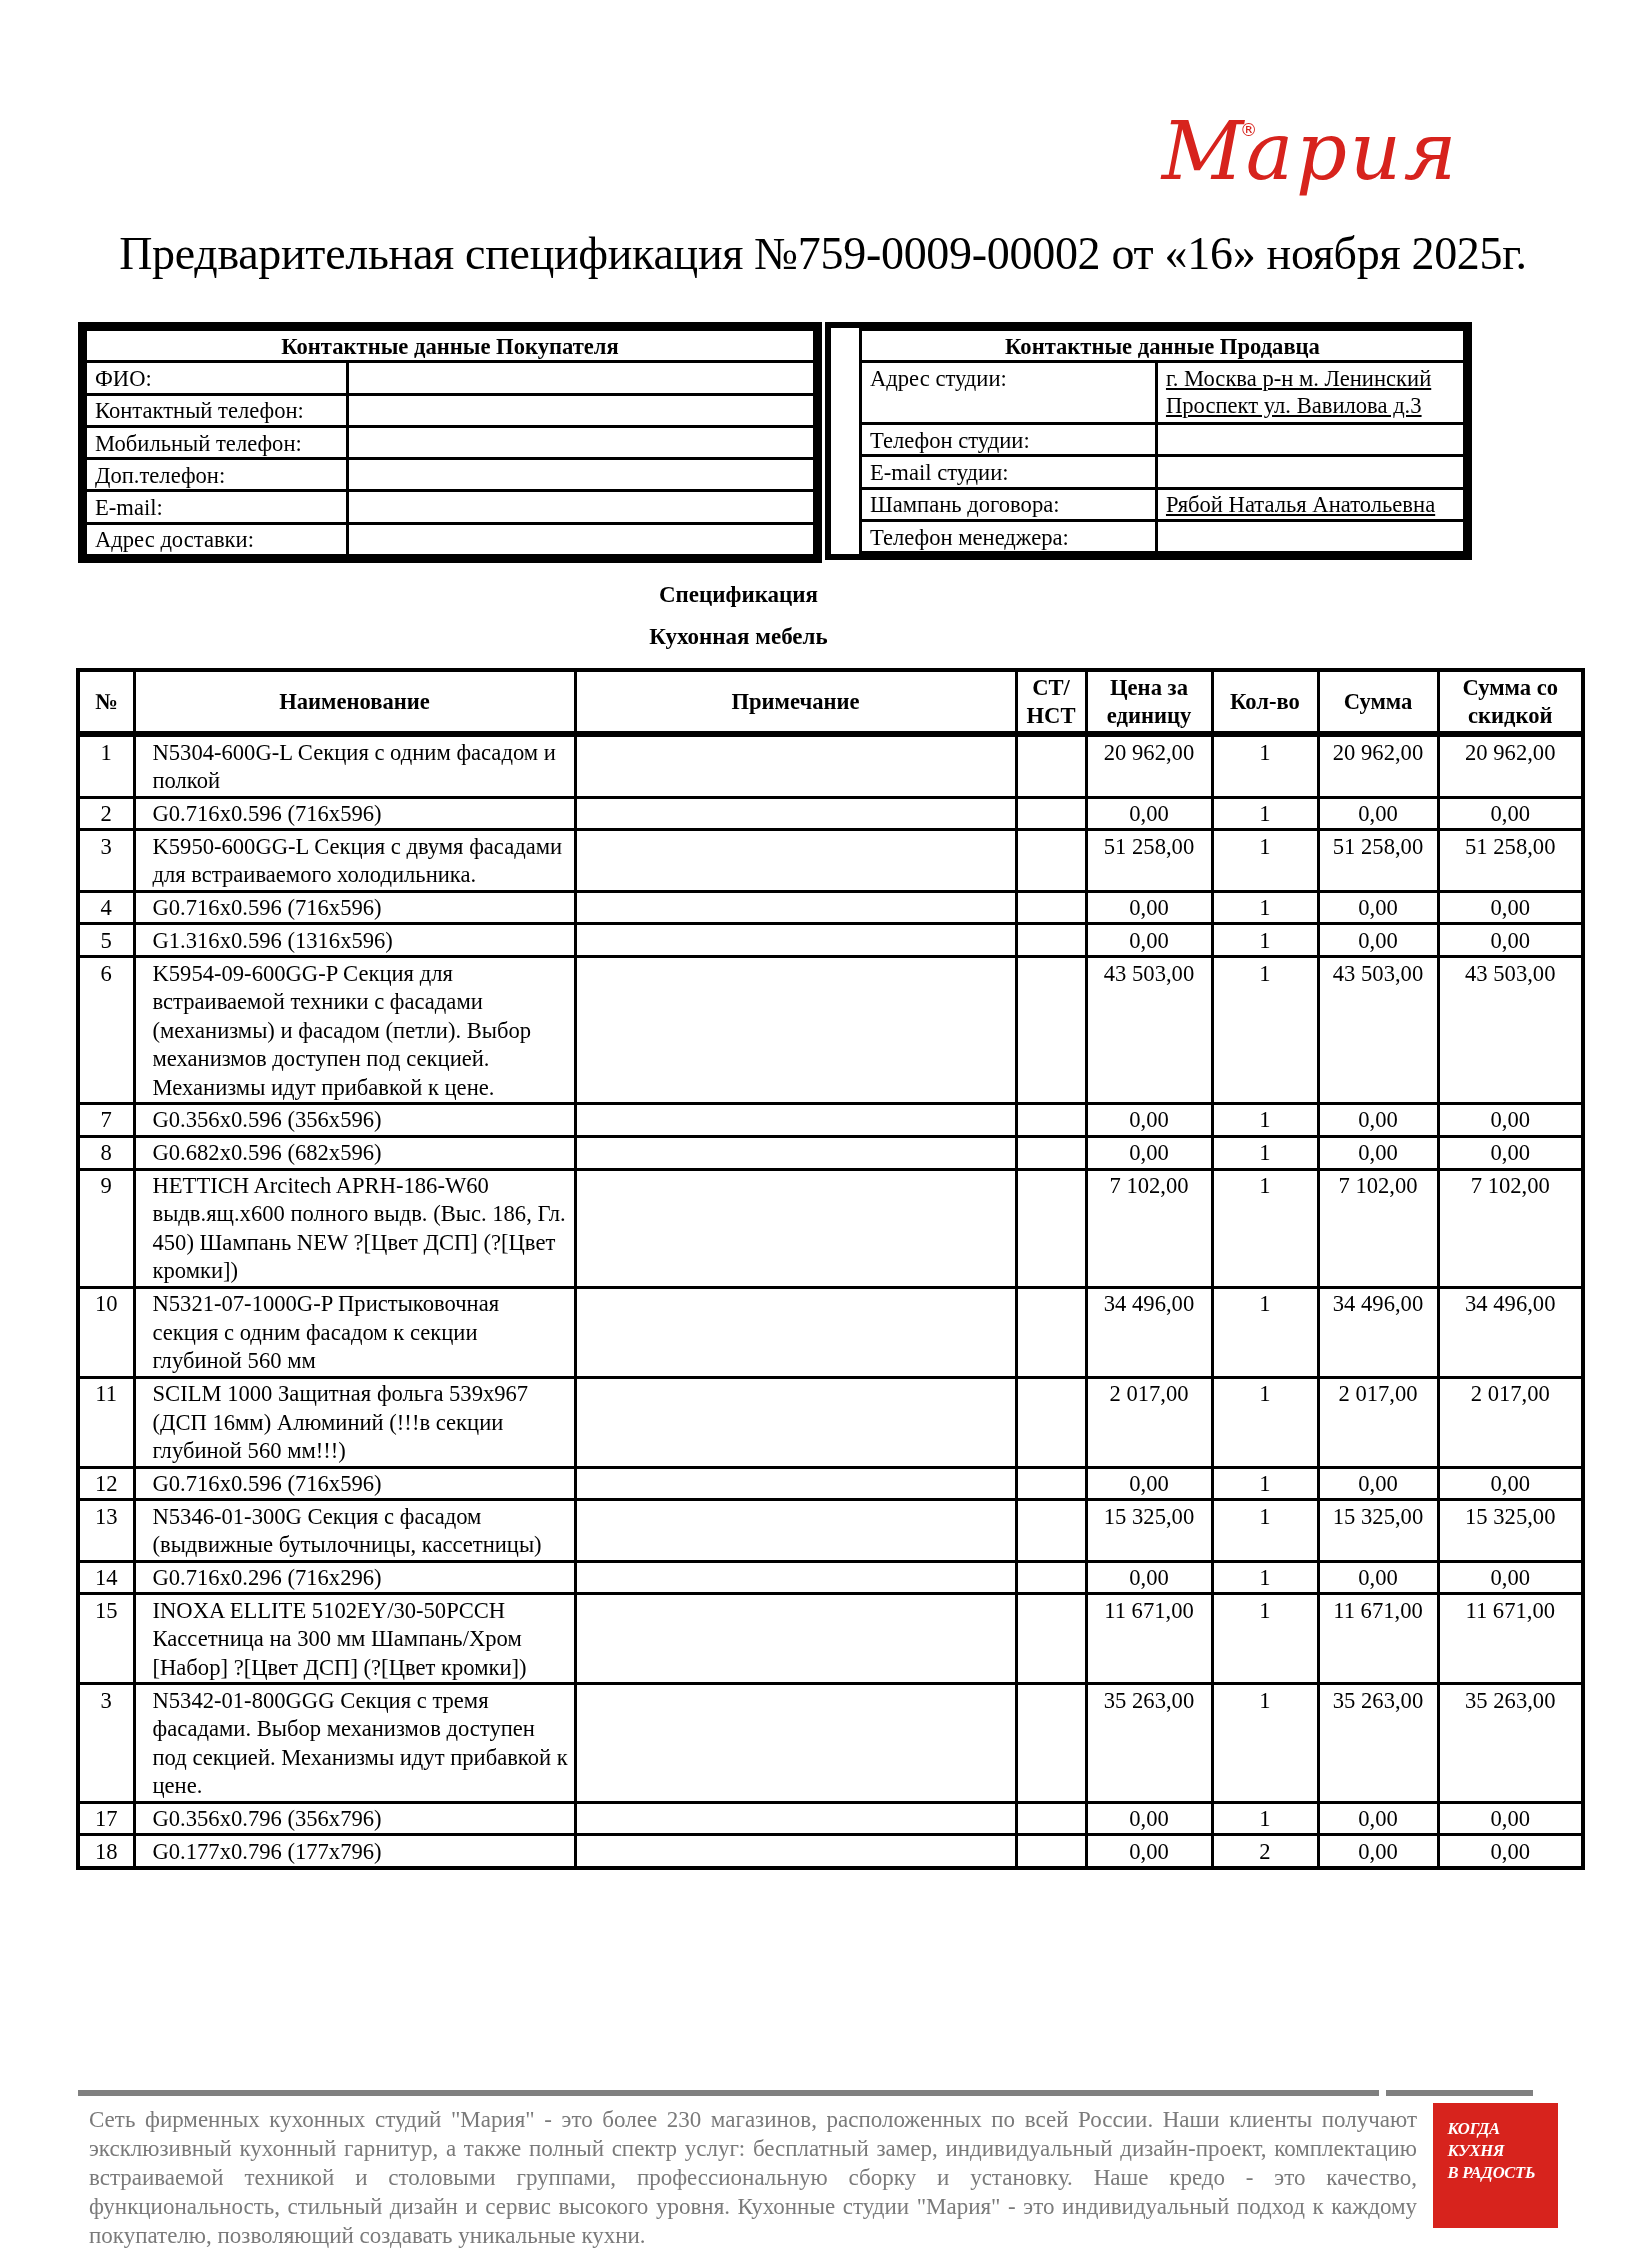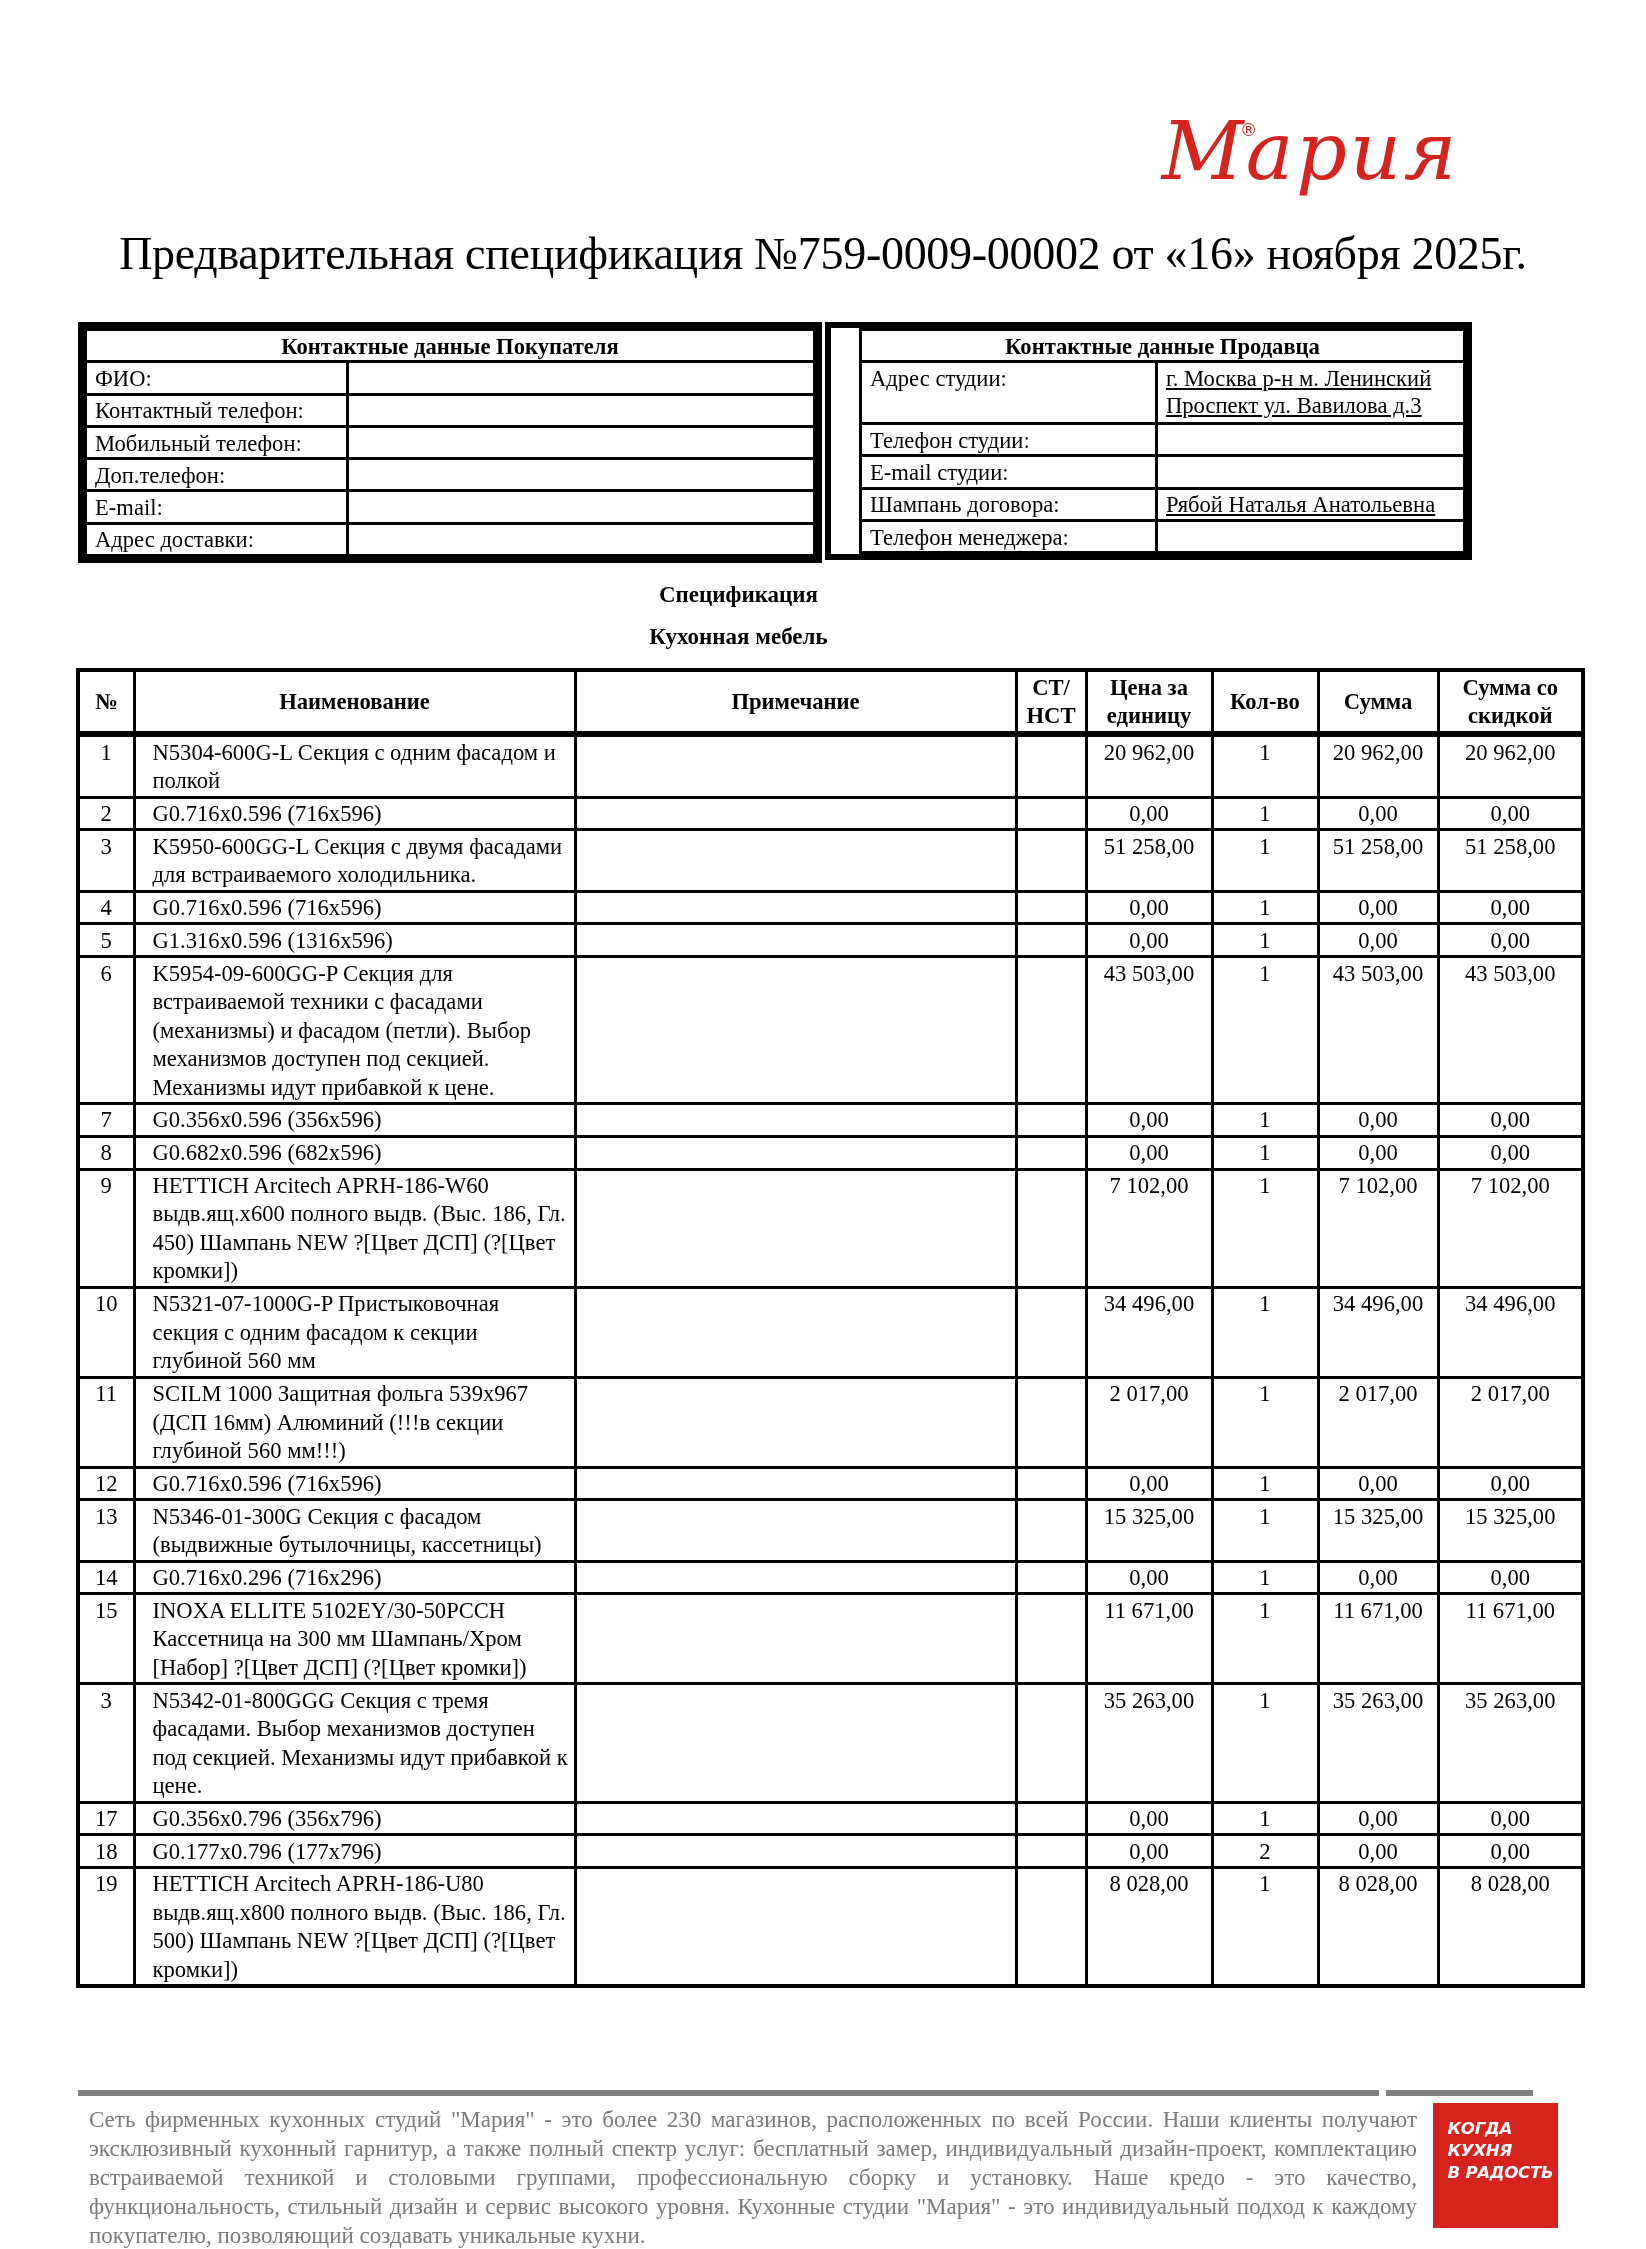--- a/index.html
+++ b/index.html
@@ -53,21 +53,21 @@
     position: absolute; left: 89px; top: 2105px; width: 1328px;
     color: #7a7a7a; font-size: 23px; line-height: 29px; text-align: justify;
   }
   .badge {
     position: absolute; left: 1433px; top: 2103px; width: 125px; height: 125px;
     background: #d7231d; color: #ffffff;
     font-family: "DejaVu Sans", sans-serif; font-weight: bold; font-style: italic;
     font-size: 16.6px; line-height: 22px; padding: 14.6px 0 0 14.6px; box-sizing: border-box;
     letter-spacing: -0.3px;
   }
-  .badge span { display: block; }
+  .badge span { display: block; font-family: Liberation Serif, serif; }
 </style>
 </head>
 <body>
 
 <div class="logo">
   <svg width="425" height="100" viewBox="0 0 640 150">
     <text x="10" y="110" fill="#d7231d" font-family="'DejaVu Serif', serif" font-style="italic" font-size="120" letter-spacing="4">Мария</text>
     <text x="128" y="45" fill="#d7231d" font-family="'DejaVu Sans', sans-serif" font-size="26">®</text>
   </svg>
 </div>
@@ -346,30 +346,20 @@
       <tr>
         <td class="num">18</td>
         <td class="name">G0.177x0.796 (177x796)</td>
         <td class="name"></td>
         <td class="c"></td>
         <td class="c">0,00</td>
         <td class="c">2</td>
         <td class="c">0,00</td>
         <td class="c">0,00</td>
       </tr>
-      <tr>
-        <td class="num">19</td>
-        <td class="name">HETTICH Arcitech APRH-186-U80 выдв.ящ.x800 полного выдв. (Выс. 186, Гл. 500) Шампань NEW ?[Цвет ДСП] (?[Цвет кромки])</td>
-        <td class="name"></td>
-        <td class="c"></td>
-        <td class="c">8 028,00</td>
-        <td class="c">1</td>
-        <td class="c">8 028,00</td>
-        <td class="c">8 028,00</td>
-      </tr>
     </tbody>
 </table>
 
 <div class="footer-bar" style="left:78px; width:1301px;"></div>
 <div class="footer-bar" style="left:1386px; width:147px;"></div>
 <div class="footer-text">Сеть фирменных кухонных студий "Мария" - это более 230 магазинов, расположенных по всей России. Наши клиенты получают эксклюзивный кухонный гарнитур, а также полный спектр услуг: бесплатный замер, индивидуальный дизайн-проект, комплектацию встраиваемой техникой и столовыми группами, профессиональную сборку и установку. Наше кредо - это качество, функциональность, стильный дизайн и сервис высокого уровня. Кухонные студии "Мария" - это индивидуальный подход к каждому покупателю, позволяющий создавать уникальные кухни.</div>
 <div class="badge">
   <span>КОГДА</span>
   <span>КУХНЯ</span>
   <span>В РАДОСТЬ</span>

